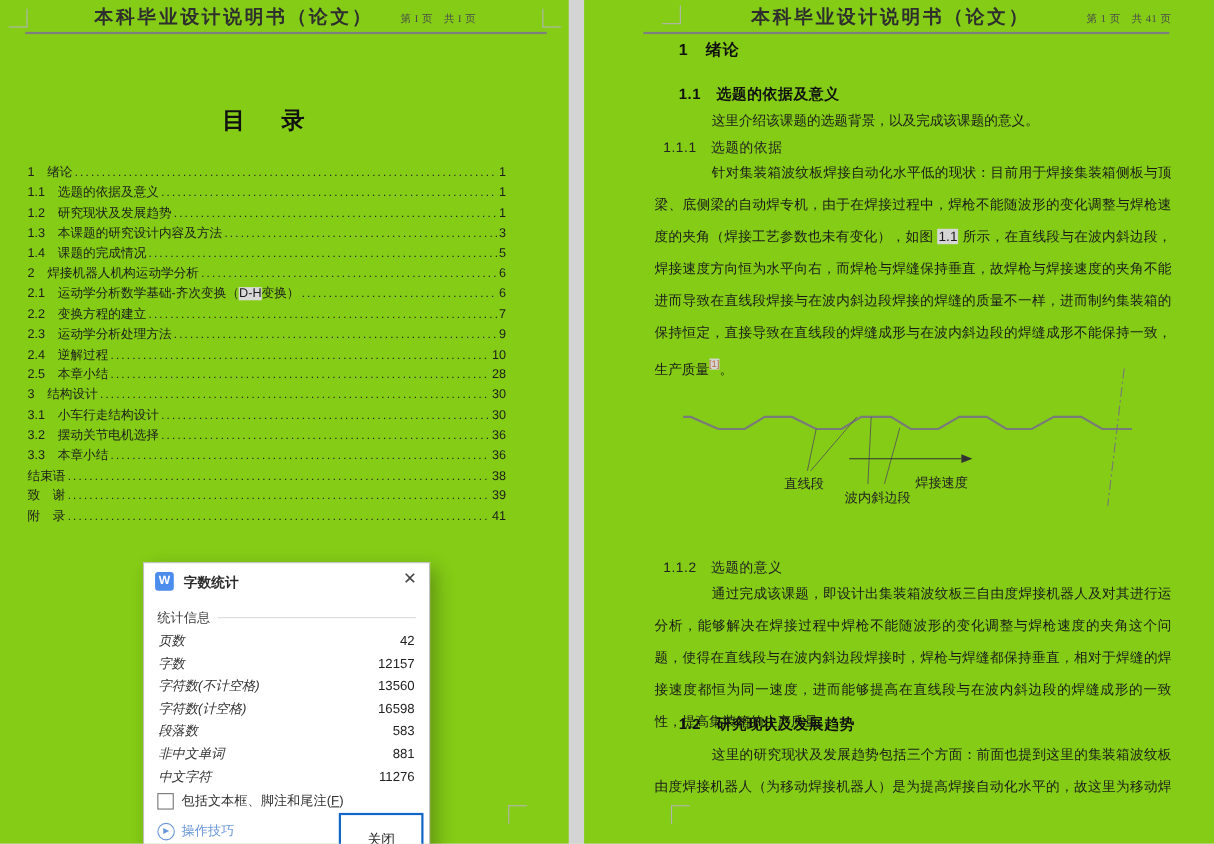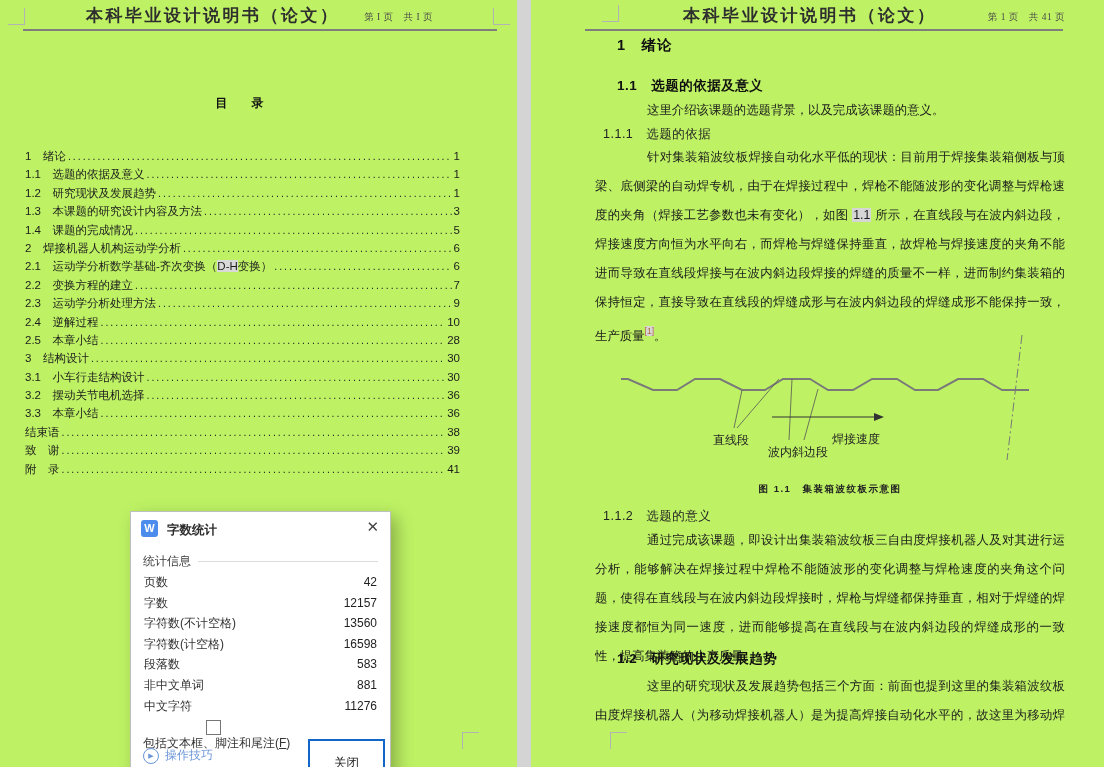--- a/index.html
+++ b/index.html
@@ -1,37 +1,37 @@
 <!DOCTYPE html>
 <html><head>
 <meta charset="utf-8">
 <style>
   html,body{margin:0;padding:0;}
   .stage{position:relative;width:1104px;height:767px;overflow:hidden;background:#d4d4d4;
          font-family:"Liberation Sans","DejaVu Sans",sans-serif;color:#1b1b1b;}
-  .page{position:absolute;top:0;height:767px;background:#bef264;}
+  .page{position:absolute;top:0;height:767px;background:#84cc16;}
   .page-left{left:0;width:517px;}
   .page-right{left:531px;width:573px;}
 
   
   .doc-title{position:absolute;font-family:"Liberation Serif","DejaVu Serif",serif;
              font-size:17px;font-weight:600;letter-spacing:2.5px;color:#2e2e2e;top:4px;white-space:nowrap;}
   .page-info{position:absolute;font-family:"Liberation Serif","DejaVu Serif",serif;
              font-size:9.5px;color:#4a4a4a;top:11px;letter-spacing:0.5px;white-space:nowrap;}
   .header-rule{position:absolute;top:29px;border-top:2px solid #7e7e7e;height:0;}
 
   
   .mark{position:absolute;width:16px;height:16px;}
   .mark.tl{border-right:1px solid #b3b3b3;border-bottom:1px solid #b3b3b3;}
   .mark.tr{border-left:1px solid #b3b3b3;border-bottom:1px solid #b3b3b3;}
   .mark.b{border-left:1px solid #b3b3b3;border-top:1px solid #b3b3b3;}
 
   
   .toc-title{position:absolute;left:25px;width:435px;top:95px;text-align:center;
-             font-size:12px;font-weight:bold;letter-spacing:6px;color:#111;}
+             font-size:21px;font-weight:bold;letter-spacing:6px;color:#111;}
   .toc{position:absolute;left:25px;width:435px;top:149px;font-size:11.5px;color:#1c1c1c;}
   .toc-row{display:flex;align-items:baseline;height:18.4px;}
   .toc-row .t-label{white-space:nowrap;}
   .toc-row .t-hl{background:#d9d9d9;white-space:nowrap;}
   .dots{flex:1 1 auto;min-width:0;overflow:hidden;white-space:nowrap;font-size:10.5px;
         letter-spacing:2px;color:#222;margin:0 2px;}
   .dots::after{content:"....................................................................................................................................................";}
   .t-page{white-space:nowrap;}
 
   
@@ -59,22 +59,22 @@
           border:1px solid #bfbfbf;box-shadow:6px 6px 16px rgba(0,0,0,0.28);font-size:12px;color:#333;}
   .dlg-titlebar{position:absolute;left:0;top:0;right:0;height:30px;}
   .dlg-appicon{position:absolute;left:10px;top:8px;width:17px;height:17px;border-radius:3px;
                background:#4b8ced;color:#fff;font-weight:bold;font-size:11px;line-height:17px;text-align:center;}
   .dlg-title{position:absolute;left:36px;top:10px;font-size:12.5px;color:#2c2c2c;font-weight:bold;}
   .dlg-close{position:absolute;right:11px;top:7px;font-size:15px;color:#444;cursor:default;line-height:16px;}
   .dlg-group{position:absolute;left:12px;right:12px;top:41px;display:flex;align-items:center;color:#3c3c3c;}
   .dlg-group-line{flex:1;border-top:1px solid #dcdcdc;margin-left:7px;}
   .dlg-stats{position:absolute;left:13px;right:13px;top:60px;}
   .stat-row{display:flex;justify-content:space-between;height:20.6px;line-height:20.6px;}
-  .stat-label{color:#333;} .stat-value{color:#222;}
-  .dlg-check{position:absolute;left:12px;top:208px;display:flex;align-items:center;flex-direction:column;}
+  .stat-label{color:#333;font-style:italic;} .stat-value{color:#222;}
+  .dlg-check{position:absolute;left:12px;top:208px;display:flex;align-items:center;}
   .checkbox{width:13px;height:13px;border:1px solid #767676;background:#fff;margin-right:7px;flex:0 0 auto;}
   .check-label{color:#333;}
   .key-accel{text-decoration:underline;}
   .dlg-tips{position:absolute;left:12px;top:235px;display:flex;align-items:center;color:#6b96d9;}
   .play-icon{display:inline-block;width:14px;height:14px;border:1px solid #6b96d9;border-radius:50%;
              font-size:7px;line-height:14px;text-align:center;margin-right:6px;color:#6b96d9;}
   .dlg-close-btn{position:absolute;left:177px;top:227px;width:77px;height:50px;background:#fff;
                  border:2px solid #1266c8;font-size:12.5px;color:#222;display:flex;
                  justify-content:center;align-items:flex-start;padding-top:14px;box-sizing:border-box;
                  font-family:"Liberation Sans","DejaVu Sans",sans-serif;}
@@ -277,21 +277,20 @@
       <line x1="168" y1="47" x2="126" y2="96" stroke="#555" stroke-width="0.8"></line>
       <line x1="181" y1="47" x2="178" y2="108" stroke="#555" stroke-width="0.8"></line>
       <line x1="207" y1="57" x2="193" y2="108" stroke="#555" stroke-width="0.8"></line>
       <line x1="161" y1="85" x2="263" y2="85" stroke="#333" stroke-width="1"></line>
       <polygon points="263,81 273,85 263,89" fill="#333"></polygon>
       <line x1="411" y1="3" x2="396" y2="128" stroke="#777" stroke-width="1" stroke-dasharray="9 3 2 3"></line>
       <text x="102" y="112" font-size="12" fill="#222">直线段</text>
       <text x="157" y="124" font-size="12" fill="#222">波内斜边段</text>
       <text x="221" y="111" font-size="12" fill="#222">焊接速度</text>
     </svg>
-    <div class="fig-caption">图 1.1　集装箱波纹板示意图</div>
 
     <div class="h3 h3b">1.1.2　选题的意义</div>
 
     <div class="para para2">
 
         <div class="pline indent">
           <span>通过完成该课题，即设计出集装箱波纹板三自由度焊接机器人及对其进行运动学</span>
         </div>
 
         <div class="pline">

